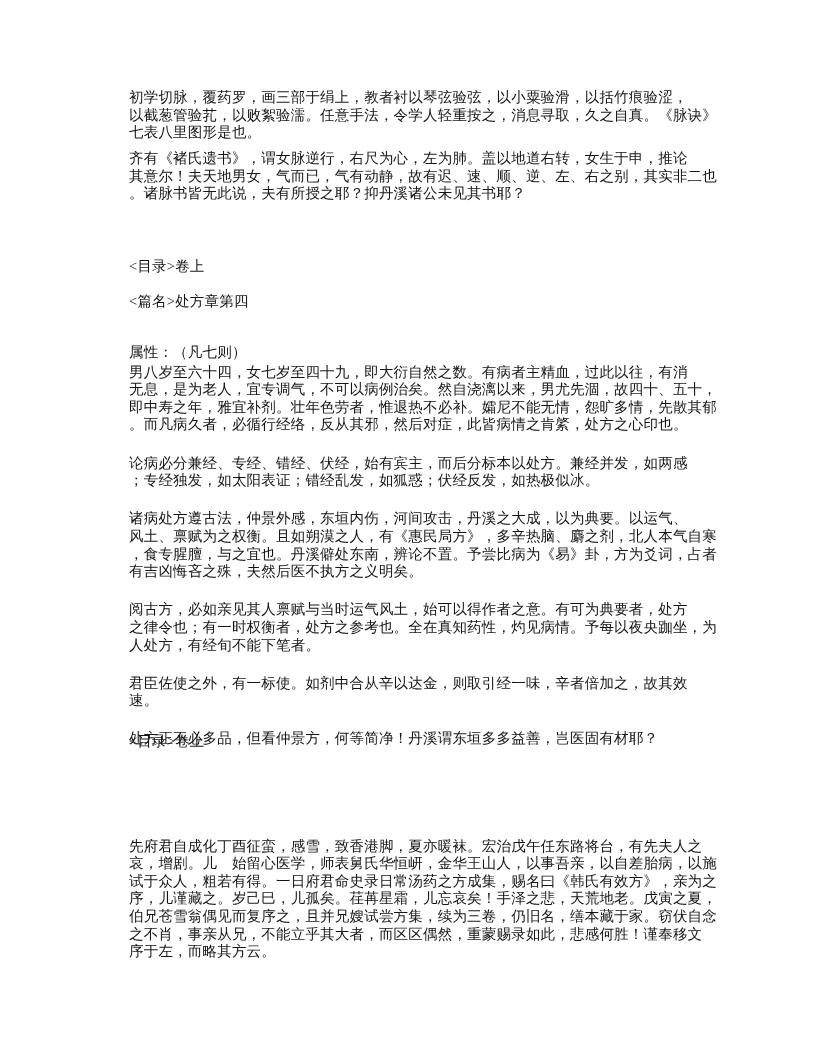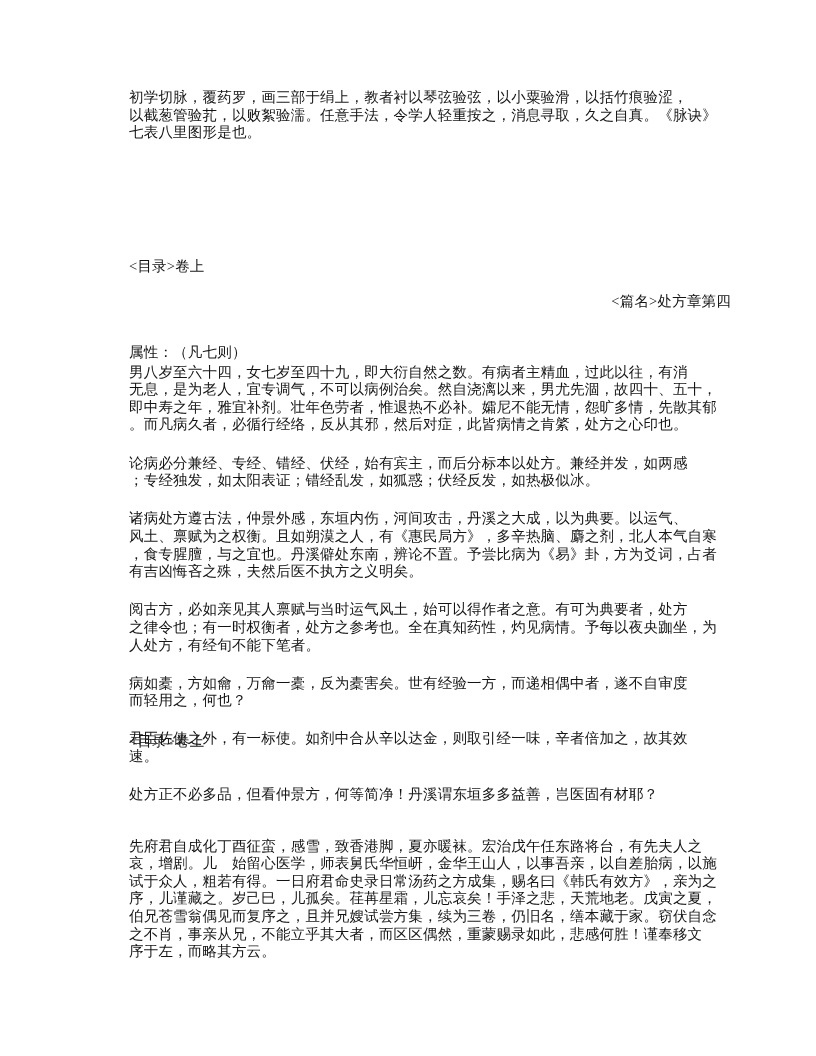--- a/index.html
+++ b/index.html
@@ -48,43 +48,44 @@
 </style>
 </head>
 <body>
 
 <div class="page">
 
   <div class="tblock" style="top: 89px;">初学切脉，覆药罗，画三部于绢上，教者衬以琴弦验弦，以小粟验滑，以括竹痕验涩，
 以截葱管验芤，以败絮验濡。任意手法，令学人轻重按之，消息寻取，久之自真。《脉诀》
 七表八里图形是也。</div>
 
+  <div class="tblock" style="top: 150px;">齐有《褚氏遗书》，谓女脉逆行，右尺为心，左为肺。盖以地道右转，女生于申，推论
+其意尔！夫天地男女，气而已，气有动静，故有迟、速、顺、逆、左、右之别，其实非二也
+。诸脉书皆无此说，夫有所授之耶？抑丹溪诸公未见其书耶？</div>
 
   <div class="heading-line" style="top: 258px;">&lt;目录&gt;卷上</div>
 
-  <div class="heading-line" style="top: 293px; text-align: right;">&lt;篇名&gt;处方章第四</div>
+  <div class="heading-line" style="top: 293px;">&lt;篇名&gt;处方章第四</div>
 
   <div class="heading-line" style="top: 344px;">属性：（凡七则）</div>
 
   <div class="tblock" style="top: 346px;">
     <p>男八岁至六十四，女七岁至四十九，即大衍自然之数。有病者主精血，过此以往，有消
 无息，是为老人，宜专调气，不可以病例治矣。然自浇漓以来，男尤先涸，故四十、五十，
 即中寿之年，雅宜补剂。壮年色劳者，惟退热不必补。孀尼不能无情，怨旷多情，先散其郁
 。而凡病久者，必循行经络，反从其邪，然后对症，此皆病情之肯綮，处方之心印也。</p>
     <p>论病必分兼经、专经、错经、伏经，始有宾主，而后分标本以处方。兼经并发，如两感
 ；专经独发，如太阳表证；错经乱发，如狐惑；伏经反发，如热极似冰。</p>
     <p>诸病处方遵古法，仲景外感，东垣内伤，河间攻击，丹溪之大成，以为典要。以运气、
 风土、禀赋为之权衡。且如朔漠之人，有《惠民局方》，多辛热脑、麝之剂，北人本气自寒
 ，食专腥膻，与之宜也。丹溪僻处东南，辨论不置。予尝比病为《易》卦，方为爻词，占者
 有吉凶悔吝之殊，夫然后医不执方之义明矣。</p>
     <p>阅古方，必如亲见其人禀赋与当时运气风土，始可以得作者之意。有可为典要者，处方
 之律令也；有一时权衡者，处方之参考也。全在真知药性，灼见病情。予每以夜央跏坐，为
 人处方，有经旬不能下笔者。</p>
-    <p>病如橐，方如龠，万龠一橐，反为橐害矣。世有经验一方，而递相偶中者，遂不自审度
-而轻用之，何也？</p>
     <p>君臣佐使之外，有一标使。如剂中合从辛以达金，则取引经一味，辛者倍加之，故其效
 速。</p>
     <p>处方正不必多品，但看仲景方，何等简净！丹溪谓东垣多多益善，岂医固有材耶？</p>
   </div>
 
   <div class="heading-line" style="top: 733px;">&lt;目录&gt;卷上</div>
 
 
 
   <div class="tblock" style="top: 820px;">

